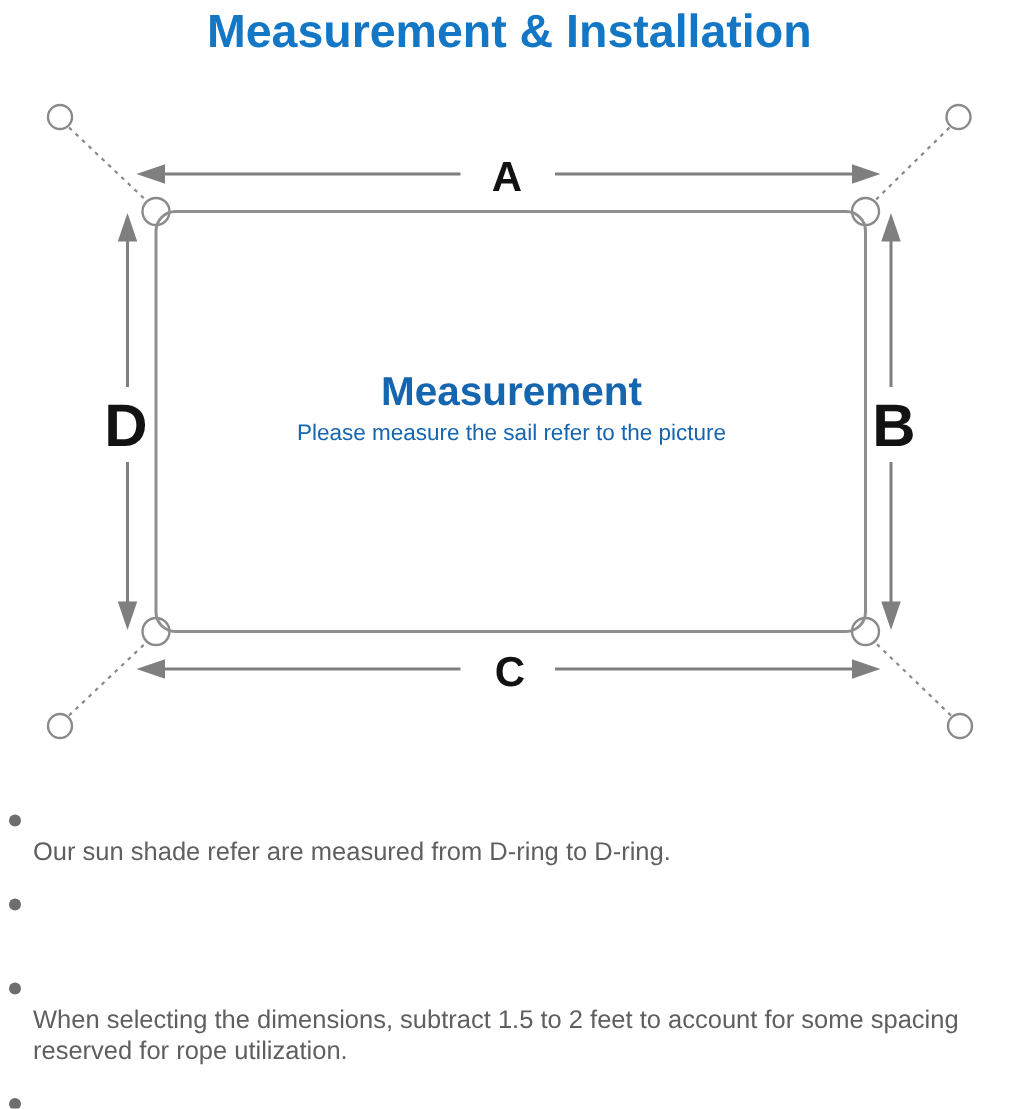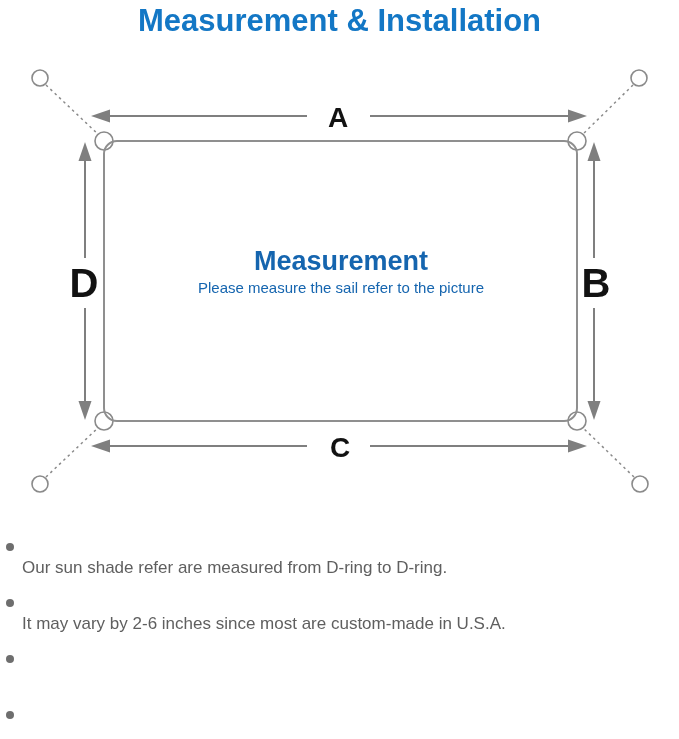--- a/index.html
+++ b/index.html
@@ -125,24 +125,25 @@
 
     <text x="341" y="270" class="center-title">Measurement</text>
     <text x="341" y="293" class="center-sub">Please measure the sail refer to the picture</text>
   </svg>
 
   <div class="notes">
     <div class="note-item">
       <span class="bullet-dot"></span><span>Our sun shade refer are measured from D-ring to D-ring.</span>
     </div>
     <div class="note-item">
-      <span class="bullet-dot"></span><span>It may vary by 2-6 inches since most are custom-made in U.S.A.</span>
+      <span class="bullet-dot"></span>
     </div>
     <div class="note-item">
-      <span class="bullet-dot"></span>
+      <span class="bullet-dot"></span><span>When selecting the dimensions, subtract 1.5 to 2 feet to account for some spacing
+reserved for rope utilization.</span>
     </div>
     <div class="note-item">
       <span class="bullet-dot"></span>
     </div>
 
   </div>
 
 </div>
 
 </body></html>

